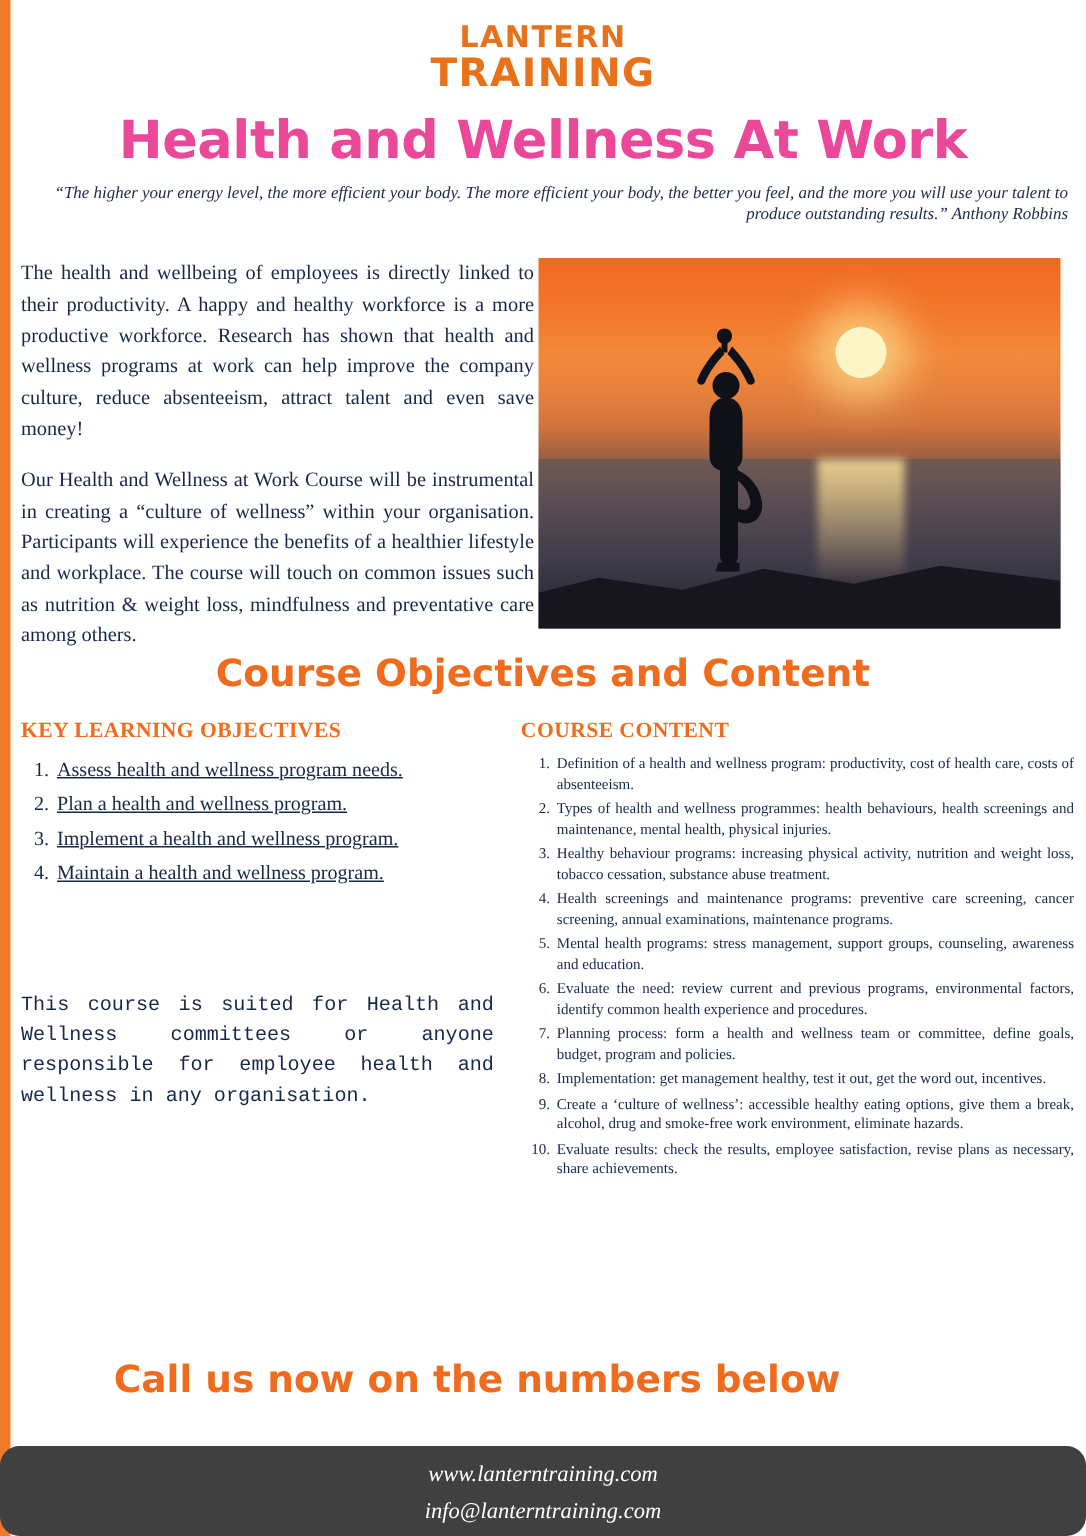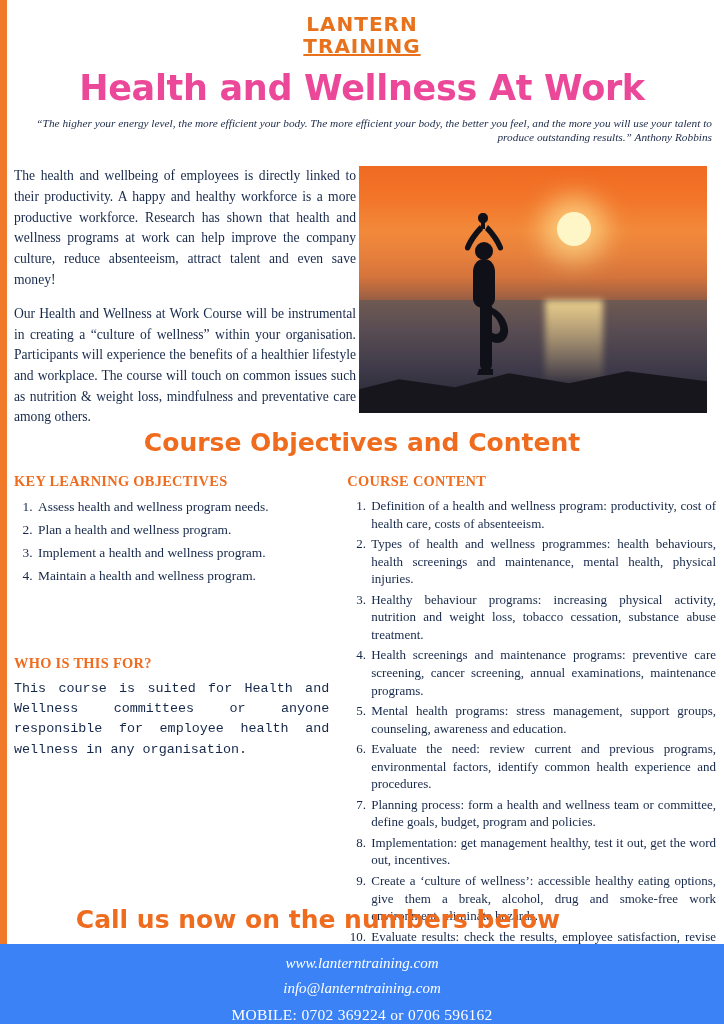--- a/index.html
+++ b/index.html
@@ -38,21 +38,21 @@
     padding-top: 14px;
   }
   .logo-line {
     font-family: "DejaVu Sans", sans-serif;
     font-weight: bold;
     color: #e8721c;
     letter-spacing: 1px;
     line-height: 1.0;
   }
   .logo-line1 { font-size: 20px; }
-  .logo-line2 { font-size: 20px; margin-top: 2px; text-decoration: underline;}
+  .logo-line2 { font-size: 26px; margin-top: 2px;}
 
   
   .main-title {
     text-align: center;
     font-family: "DejaVu Sans", sans-serif;
     font-weight: bold;
     font-size: 35px;
     color: #ec4899;
     margin-top: 12px;
     letter-spacing: -0.3px;
@@ -188,22 +188,22 @@
     padding-left: 22px;
     font-size: 13.4px;
     line-height: 1.42;
     color: #16284a;
   }
   ol.numlist li {
     margin-bottom: 3px;
     padding-left: 2px;
     text-align: justify;
   }
-  ol.objectives li { margin-bottom: 4px; }
-  ol.content { font-size: 13px; line-height: 1.35; }
+  ol.objectives li { margin-bottom: 4px; text-decoration: underline; }
+  ol.content { font-size: 10px; line-height: 1.35; }
   ol.content li { margin-bottom: 3px; }
 
   .who-block { margin-top: 70px; }
   .who-text {
     font-size: 13.4px;
     line-height: 1.5;
     text-align: justify;
     color: #16284a;
     margin: 0;
     font-family: Liberation Mono, monospace;
@@ -221,25 +221,26 @@
     font-size: 25px;
     color: #ef6c1f;
   }
 
   
   .footer {
     position: absolute;
     left: 0;
     bottom: 0;
     width: 724px;
-    height: 80px;
-    background: #3b82f6;
+    height: 60px;
+    background: #404040;
     color: #ffffff;
     text-align: center;
     font-family: "Liberation Serif", serif;
+    border-radius: 13px;
   }
   .footer .line {
     font-style: italic;
     font-size: 15px;
     line-height: 1.55;
     padding-top: 2px;
   }
   .footer .line.first { padding-top: 8px; }
   .footer .line.mobile {
     font-style: normal;
@@ -302,21 +303,20 @@
     <div class="col-left">
       <div class="col-head">KEY LEARNING OBJECTIVES</div>
       <ol class="numlist objectives">
         <li>Assess health and wellness program needs.</li>
         <li>Plan a health and wellness program.</li>
         <li>Implement a health and wellness program.</li>
         <li>Maintain a health and wellness program.</li>
       </ol>
 
       <div class="who-block">
-        <div class="col-head">WHO IS THIS FOR?</div>
         <p class="who-text">This course is suited for Health and Wellness committees or anyone responsible for employee health and wellness in any organisation.</p>
       </div>
     </div>
 
     <div class="col-right">
       <div class="col-head">COURSE CONTENT</div>
       <ol class="numlist content">
         <li>Definition of a health and wellness program: productivity, cost of health care, costs of absenteeism.</li>
         <li>Types of health and wellness programmes: health behaviours, health screenings and maintenance, mental health, physical injuries.</li>
         <li>Healthy behaviour programs: increasing physical activity, nutrition and weight loss, tobacco cessation, substance abuse treatment.</li>

